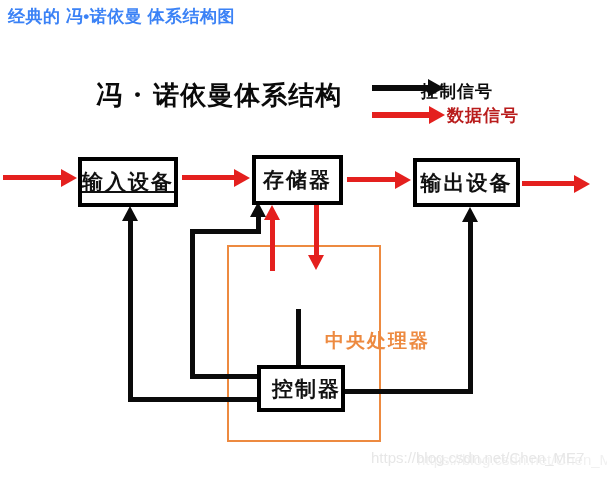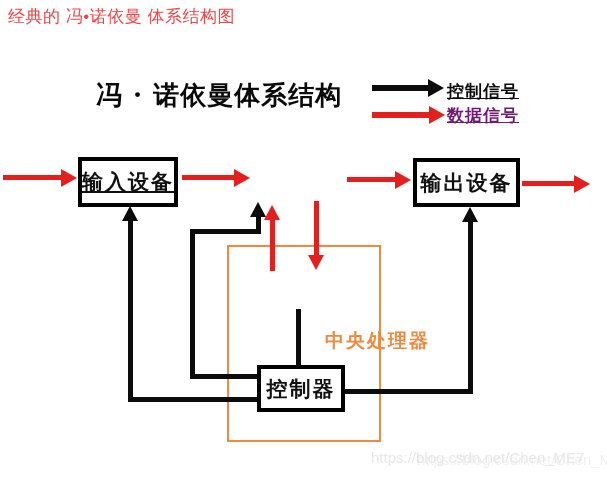--- a/index.html
+++ b/index.html
@@ -3,21 +3,21 @@
 <meta charset="utf-8">
 <style>
   html,body{margin:0;padding:0;background:#fff;}
   .canvas{
     position:relative;width:607px;height:478px;background:#ffffff;overflow:hidden;
     font-family:"DejaVu Serif", serif;
   }
   .header-title{
     position:absolute;left:8px;top:5px;
     font-family:"Liberation Sans","DejaVu Sans",sans-serif;
-    font-size:17px;font-weight:normal;color:#ef4444;letter-spacing:0.5px;
+    font-size:17px;font-weight:bold;color:#3b82f6;letter-spacing:0.5px;
   }
   .diagram-title{
     position:absolute;left:96px;top:78px;width:262px;
     font-size:26px;font-weight:600;color:#0a0a0a;letter-spacing:1px;white-space:nowrap;
   }
   .node{
     position:absolute;border:4px solid #000;background:#fff;
     display:flex;align-items:center;justify-content:center;
     font-size:21px;font-weight:600;color:#111;letter-spacing:2px;z-index:3;
   }
@@ -29,53 +29,56 @@
   .black{background:#0b0b0b;}
   .red{background:#e4201e;}
   .ah{position:absolute;width:0;height:0;z-index:2;}
   .ah-right-black{border-top:9px solid transparent;border-bottom:9px solid transparent;border-left:16px solid #0b0b0b;}
   .ah-right-red{border-top:9px solid transparent;border-bottom:9px solid transparent;border-left:16px solid #e4201e;}
   .ah-up-black{border-left:8px solid transparent;border-right:8px solid transparent;border-bottom:15px solid #0b0b0b;}
   .ah-up-red{border-left:8px solid transparent;border-right:8px solid transparent;border-bottom:15px solid #e4201e;}
   .ah-down-red{border-left:8px solid transparent;border-right:8px solid transparent;border-top:15px solid #e4201e;}
   .legend-label{position:absolute;font-size:17px;font-weight:600;letter-spacing:1px;}
   .legend-control{color:#0b0b0b;}
-  .legend-data{color:#701a75;text-decoration:underline;}
+  .legend-data{color:#b91c1c;}
   .watermark{
     position:absolute;font-family:"Liberation Sans","DejaVu Sans",sans-serif;
     font-size:15px;color:#e7e7e7;white-space:nowrap;z-index:5;
   }
 </style>
 </head>
 <body>
 
 <div class="canvas">
 
   <div class="header-title">经典的 冯•诺依曼 体系结构图</div>
   <div class="diagram-title">冯 · 诺依曼体系结构</div>
 
   <div>
     <div class="hline black" style="left:372px;top:85px;width:57px;height:6px;"></div>
     <div class="ah ah-right-black" style="left:428px;top:79px;"></div>
-    <div class="legend-label legend-control" style="left:447px;top:80px;text-decoration:underline;">控制信号</div>
+    <div class="legend-label legend-control" style="left:421px;top:80px;">控制信号</div>
     <div class="hline red" style="left:372px;top:112px;width:58px;height:6px;"></div>
     <div class="ah ah-right-red" style="left:429px;top:106px;"></div>
     <div class="legend-label legend-data" style="left:447px;top:104px;">数据信号</div>
   </div>
 
   <div class="cpu-rect" style="left:227px;top:245px;width:150px;height:193px;"></div>
   <div class="cpu-label" style="left:325px;top:328px;">中央处理器</div>
 
   <div class="node" style="left:78px;top:157px;width:92px;height:42px;text-decoration:underline;">
     <span>输入设备</span>
   </div>
+  <div class="node" style="left:252px;top:155px;width:83px;height:42px;">
+    <span>存储器</span>
+  </div>
   <div class="node" style="left:413px;top:158px;width:99px;height:41px;">
     <span>输出设备</span>
   </div>
-  <div class="node" style="left:257px;top:365px;width:80px;height:39px;">
+  <div class="node" style="left:257px;top:365px;width:80px;height:39px;justify-content:flex-end;">
     <span>控制器</span>
   </div>
 
   <div class="hline red" style="left:3px;top:175px;width:60px;height:5px;"></div>
   <div class="ah ah-right-red" style="left:61px;top:169px;"></div>
 
   <div class="hline red" style="left:182px;top:175px;width:54px;height:5px;"></div>
   <div class="ah ah-right-red" style="left:234px;top:169px;"></div>
 
   <div class="hline red" style="left:347px;top:177px;width:50px;height:5px;"></div>

